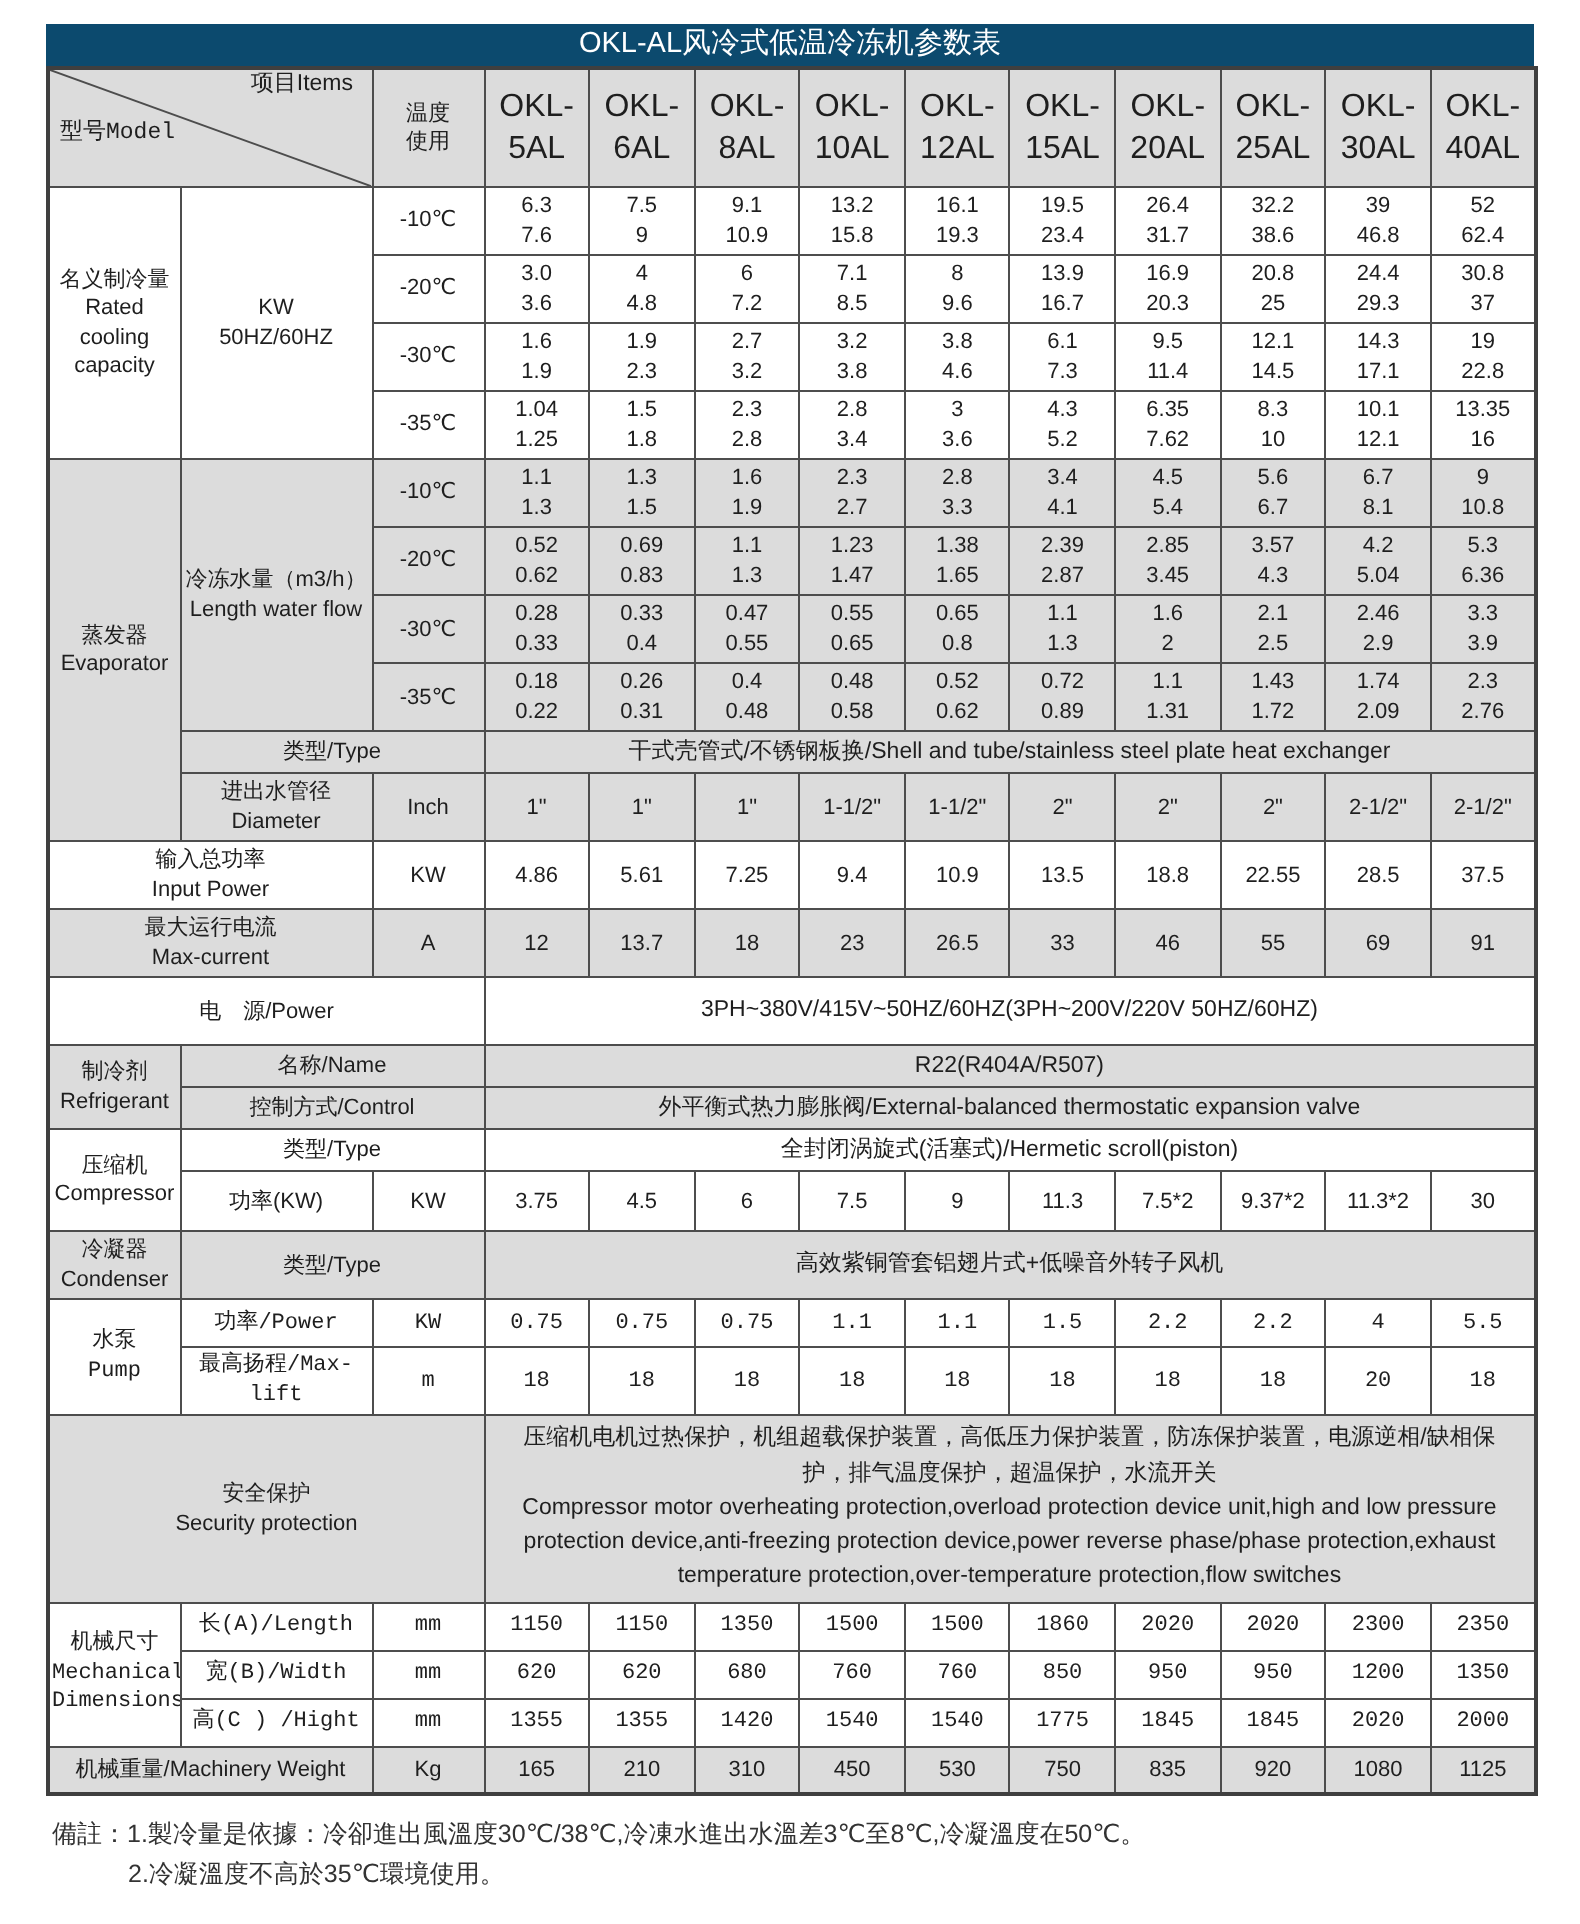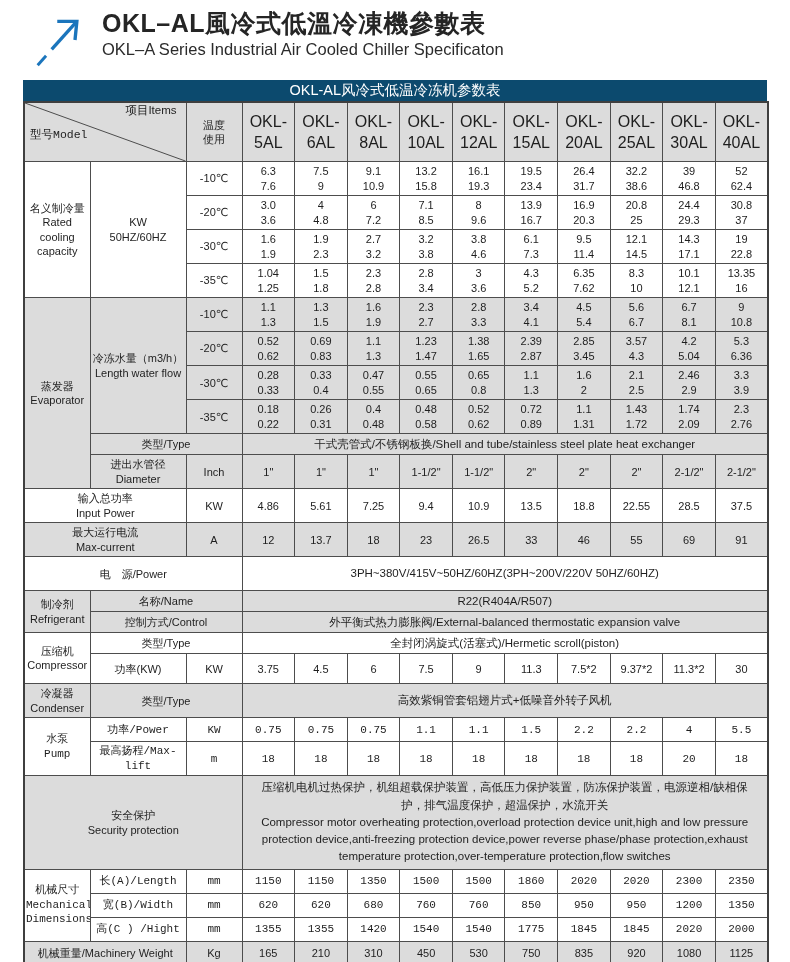--- a/index.html
+++ b/index.html
@@ -58,33 +58,20 @@
   
   .notes { margin:10px 0 0 26px; font-size:12.5px; color:#333; line-height:1.58; width:744px; }
   .note-line { white-space:normal; }
   .ind1 { padding-left:38px; }
 </style>
 </head>
 <body>
 
 <div class="page">
 
-  <div class="title-block">
-    <div class="arrow-wrap">
-      <svg viewBox="0 0 60 60" width="58" height="56" fill="none">
-        <polyline points="26,10 47,10 45,30" stroke="#1b75bc" stroke-width="3.6" fill="none"></polyline>
-        <line x1="46" y1="11" x2="20" y2="40" stroke="#1b75bc" stroke-width="3.6"></line>
-        <line x1="14" y1="47" x2="5" y2="57" stroke="#1b75bc" stroke-width="3.2"></line>
-      </svg>
-    </div>
-    <div class="titles">
-      <div class="title-zh">OKL–AL風冷式低溫冷凍機參數表</div>
-      <div class="title-en">OKL–A Series Industrial Air Cooled Chiller Specificaton</div>
-    </div>
-  </div>
 
   <div class="sheet">
 
     <div class="banner">OKL-AL风冷式低温冷冻机参数表</div>
 
     <table>
       <colgroup>
         <col class="c1">
           <col class="c2">
           <col class="c3">

